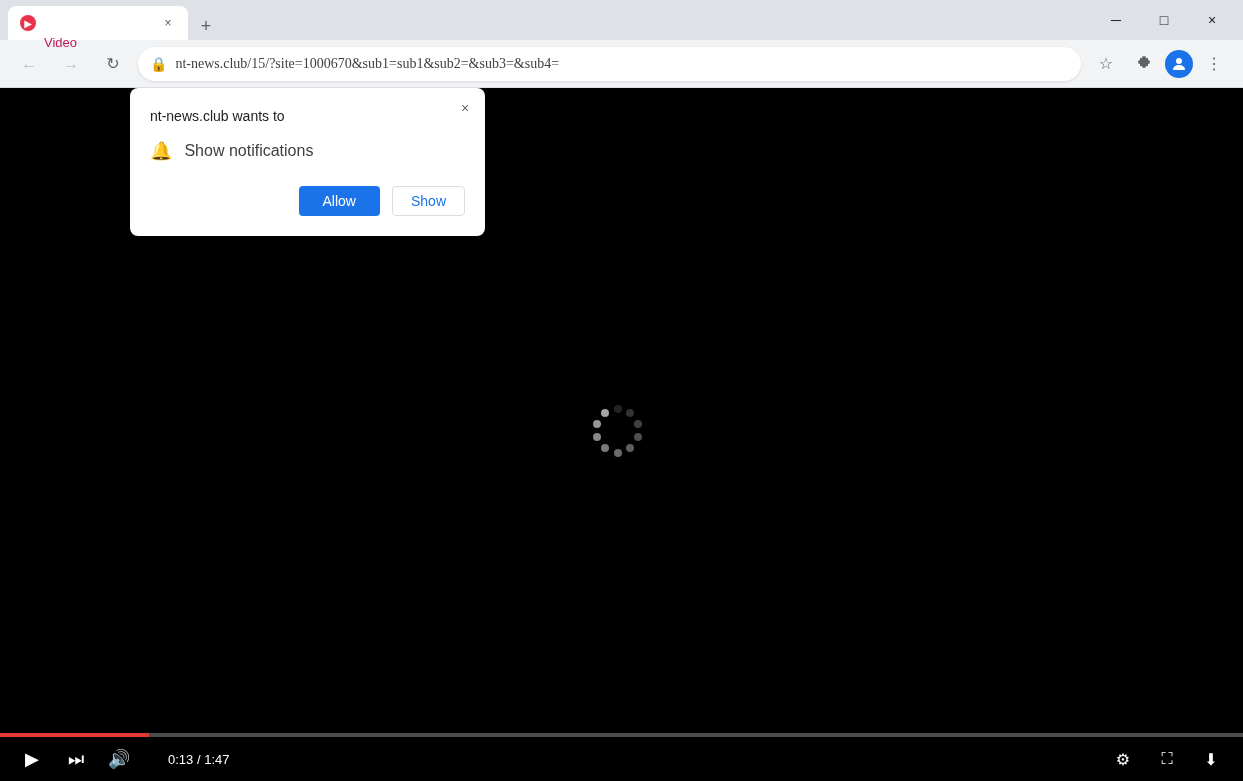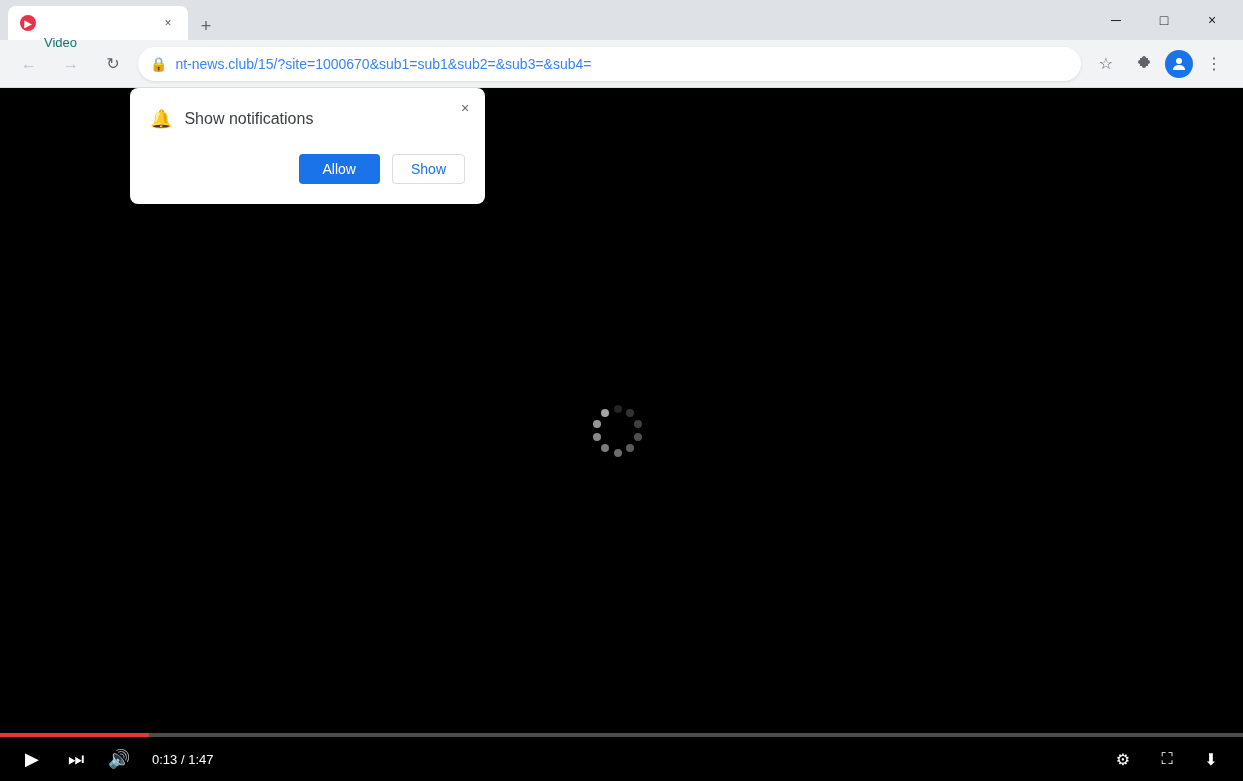--- a/index.html
+++ b/index.html
@@ -41,21 +41,21 @@
       height: 16px;
       border-radius: 50%;
       background: #e8334a;
       display: flex; align-items: center; justify-content: center;
       color: #fff;
       font-size: 10px;
       flex-shrink: 0;
     }
     .tab-title {
       font-size: 13px;
-      color: #0f766e;
+      color: #be185d;
       flex: 1;
       overflow: hidden;
       white-space: nowrap;
       text-overflow: ellipsis;
       margin-top: 38px;
     }
     .tab-close {
       width: 16px; height: 16px;
       border-radius: 50%;
       display: flex; align-items: center; justify-content: center;
@@ -112,21 +112,21 @@
       height: 34px;
       background: #fff;
       border-radius: 17px;
       display: flex;
       align-items: center;
       padding: 0 12px;
       gap: 8px;
       box-shadow: 0 1px 3px rgba(0,0,0,0.1);
     }
     .address-lock { color: #5f6368; font-size: 14px; }
-    .address-text { font-size: 14px; color: #3b82f6; flex: 1; overflow: hidden; white-space: nowrap; text-overflow: ellipsis; }
+    .address-text { font-size: 14px; color: #404040; flex: 1; overflow: hidden; white-space: nowrap; text-overflow: ellipsis; font-family: Liberation Serif, serif; }
     .toolbar-actions {
       display: flex;
       align-items: center;
       gap: 4px;
     }
     .toolbar-icon-btn {
       width: 34px; height: 34px;
       border-radius: 50%;
       display: flex; align-items: center; justify-content: center;
       color: #5f6368;
@@ -265,21 +265,21 @@
       color: #fff;
       font-size: 18px;
       cursor: pointer;
       width: 32px; height: 32px;
       display: flex; align-items: center; justify-content: center;
       border-radius: 50%;
     }
     .time-display {
       color: #fff;
       font-size: 13px;
-      margin-left: 4px;
+      margin-left: 20px;
     }
     .controls-spacer { flex: 1; }
     .ctrl-btn-right {
       color: #fff;
       font-size: 16px;
       cursor: pointer;
       width: 32px; height: 32px;
       display: flex; align-items: center; justify-content: center;
       border-radius: 50%;
     }
@@ -330,20 +330,21 @@
         </svg>
       </div>
       <div class="toolbar-icon-btn">⋮</div>
     </div>
   </div>
 
   <div class="content-area">
 
     <div class="notification-popup">
       <div class="popup-close">×</div>
+      <div class="popup-title">nt-news.club wants to</div>
       <div class="popup-permission">
         <span class="bell-icon">🔔</span>
         <span class="permission-text">Show notifications</span>
       </div>
       <div class="popup-actions">
         <button class="btn-allow">Allow</button>
         <button class="btn-block">Show</button>
       </div>
     </div>
 

